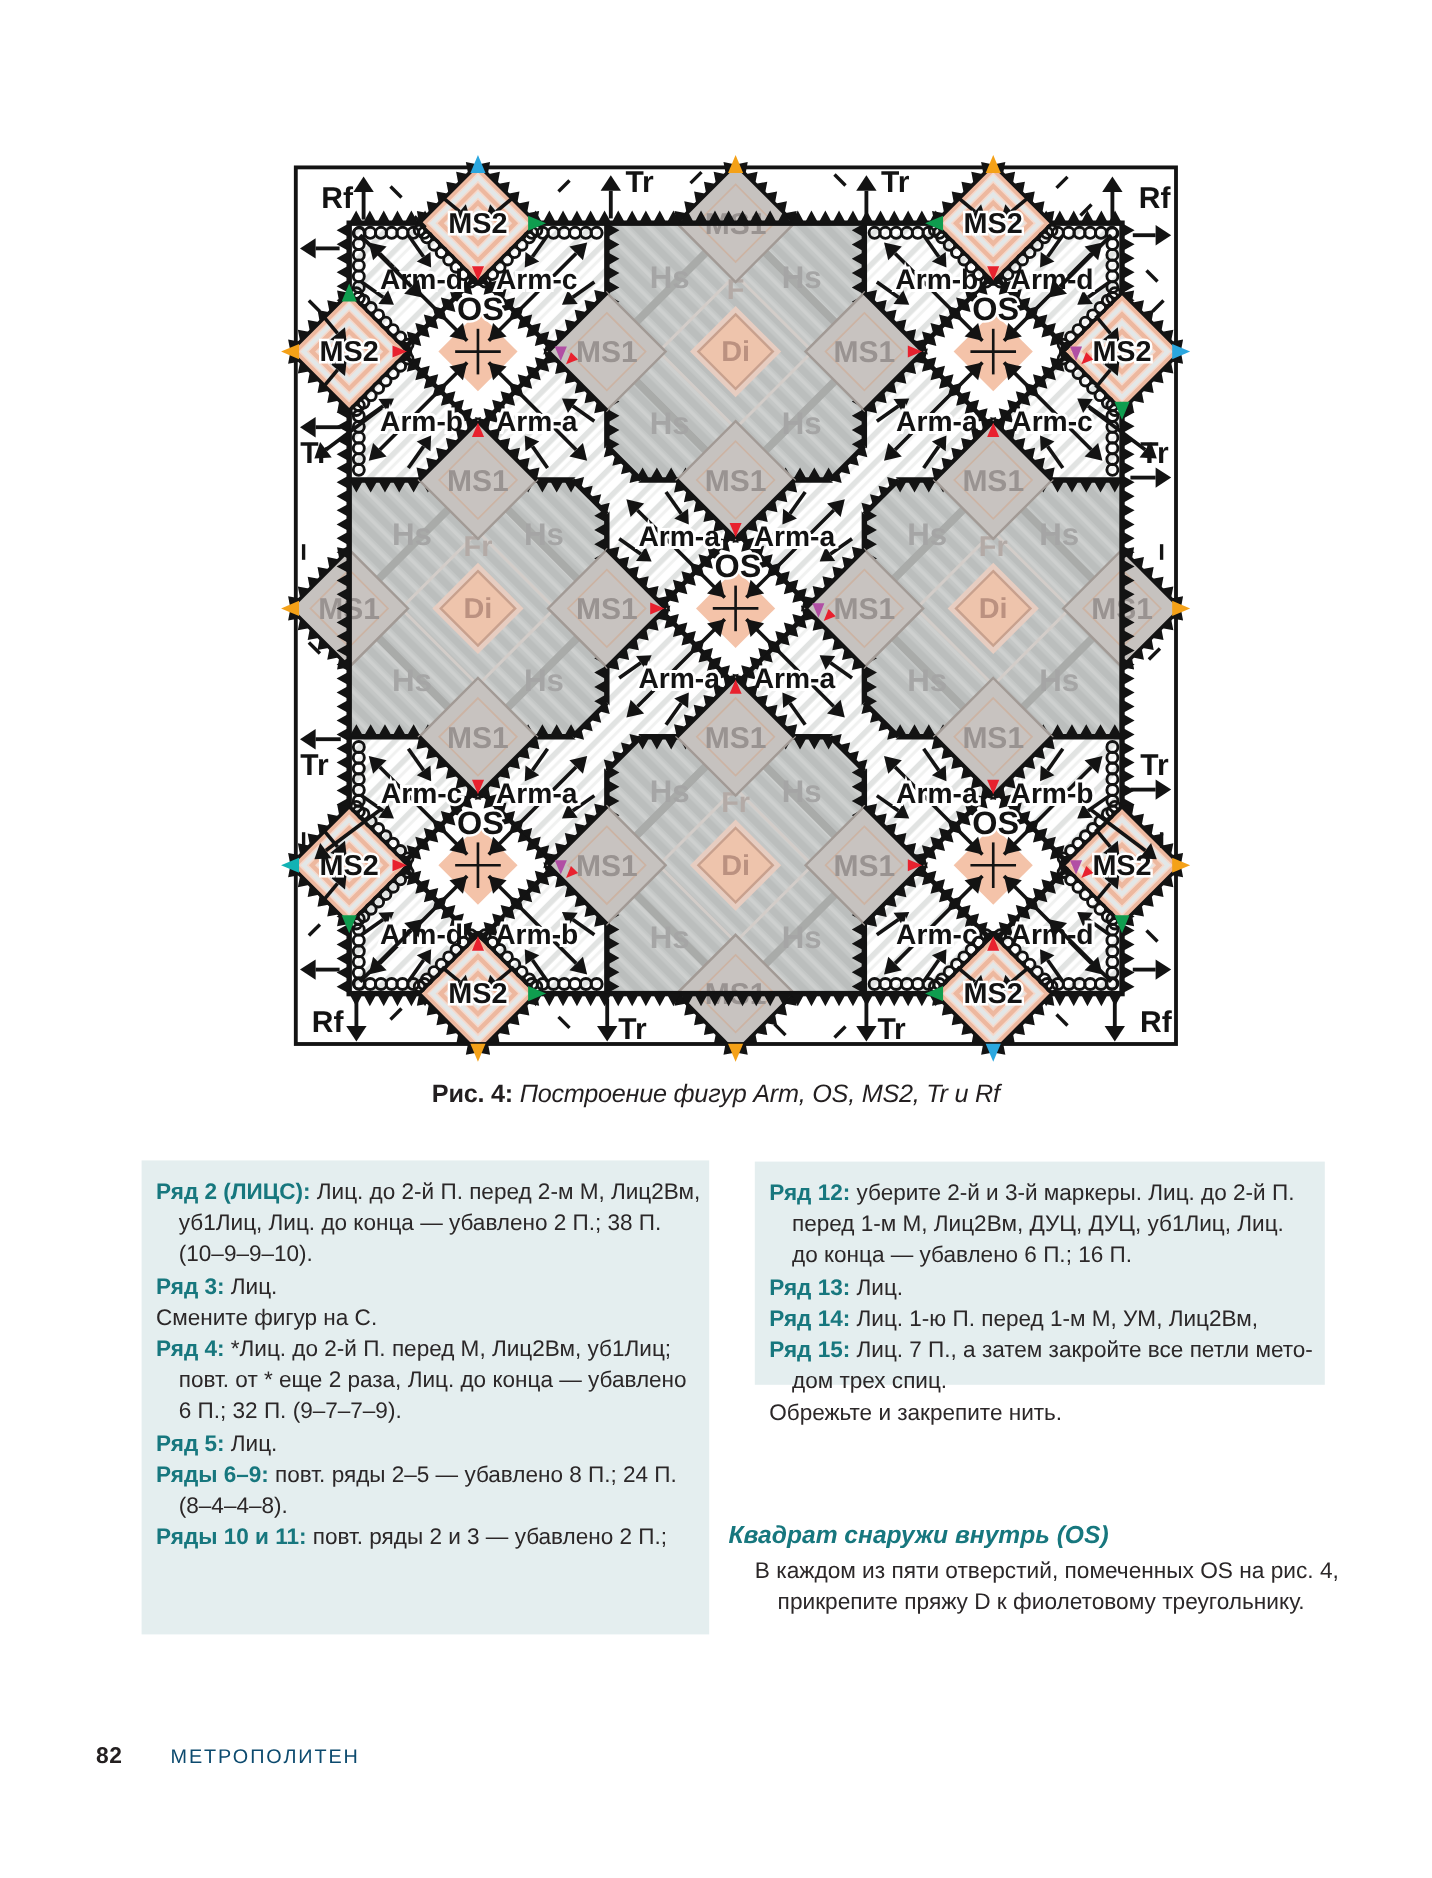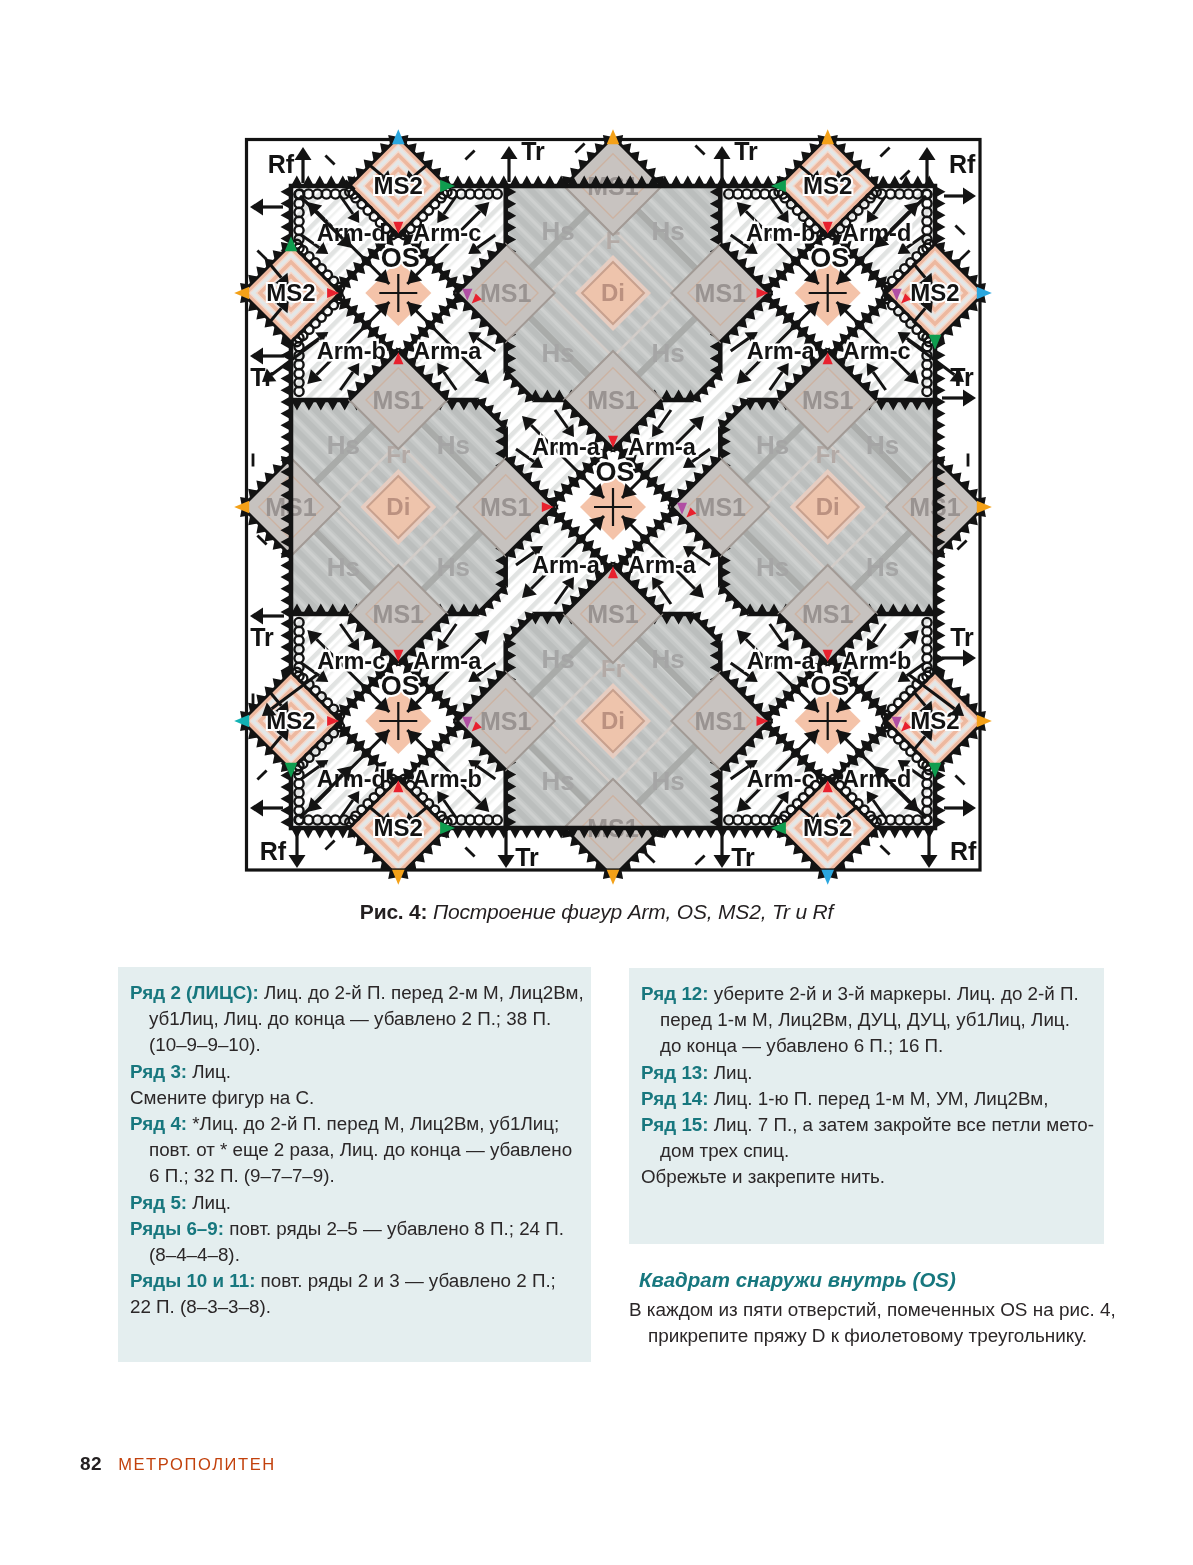--- a/index.html
+++ b/index.html
@@ -5,27 +5,27 @@
  -webkit-font-smoothing:antialiased;}
 .caption{position:absolute;left:0;top:900px;width:1193px;text-align:center;font-size:21px;letter-spacing:-0.2px;color:#231f20;}
 .caption b{font-style:normal;}
 .caption i{font-style:italic;}
 .box{position:absolute;background:#e4eeef;font-size:18.8px;line-height:26.2px;color:#2b2728;
  padding:13px 12px 0 12px;box-sizing:border-box;}
 .box b{color:#17777e;}
 .ln{white-space:nowrap;}
 .ln.ind{padding-left:19px;}
 #lbox{left:118px;top:967px;width:473px;height:395px;}
-#rbox{left:629px;top:968px;width:475px;height:276px;}
-.h2{position:absolute;left:639px;top:1268px;font-size:20.5px;font-weight:700;font-style:italic;color:#17777e;}
+#rbox{left:629px;top:968px;width:475px;height:186px;}
+.h2{position:absolute;left:607px;top:1268px;font-size:20.5px;font-weight:700;font-style:italic;color:#17777e;}
 .body2{position:absolute;left:629px;top:1297px;font-size:18.9px;line-height:26.2px;color:#2b2728;}
 .body2 .ind{padding-left:19px;}
 .footer{position:absolute;left:80px;top:1453px;font-size:19px;color:#231f20;}
 .footer b{font-weight:700;letter-spacing:0.5px;}
-.footer span{color:#c2410c;margin-left:16px;letter-spacing:1.6px;font-size:16.5px;}
+.footer span{color:#0c4a6e;margin-left:40px;letter-spacing:1.6px;font-size:16.5px;}
 </style></head><body>
 
 <svg width="1193" height="1565" viewBox="0 0 1193 1565" font-family="Liberation Sans, sans-serif" style="position:absolute;left:0;top:0">
     <defs>
 <pattern id="hatch" width="14" height="14" patternTransform="rotate(-45)" patternUnits="userSpaceOnUse">
  <rect width="14" height="14" fill="#c4c7c6"></rect>
  <rect width="6" height="14" fill="#bbbebd"></rect>
  <rect x="9" width="3" height="14" fill="#ced0cf"></rect>
 </pattern>
 <pattern id="wavy" width="17" height="17" patternTransform="rotate(-45)" patternUnits="userSpaceOnUse">
@@ -1166,21 +1166,20 @@
     <div class="ln ind">(10–9–9–10).</div>
     <div class="ln "><b>Ряд 3:</b> Лиц.</div>
     <div class="ln ">Смените фигур на C.</div>
     <div class="ln "><b>Ряд 4:</b> *Лиц. до 2-й П. перед М, Лиц2Вм, уб1Лиц;</div>
     <div class="ln ind">повт. от * еще 2 раза, Лиц. до конца — убавлено</div>
     <div class="ln ind">6 П.; 32 П. (9–7–7–9).</div>
     <div class="ln "><b>Ряд 5:</b> Лиц.</div>
     <div class="ln "><b>Ряды 6–9:</b> повт. ряды 2–5 — убавлено 8 П.; 24 П.</div>
     <div class="ln ind">(8–4–4–8).</div>
     <div class="ln "><b>Ряды 10 и 11:</b> повт. ряды 2 и 3 — убавлено 2 П.;</div>
-    <div class="ln ">22 П. (8–3–3–8).</div>
   </div>
 
 <div class="box" id="rbox">
     <div class="ln "><b>Ряд 12:</b> уберите 2-й и 3-й маркеры. Лиц. до 2-й П.</div>
     <div class="ln ind">перед 1-м М, Лиц2Вм, ДУЦ, ДУЦ, уб1Лиц, Лиц.</div>
     <div class="ln ind">до конца — убавлено 6 П.; 16 П.</div>
     <div class="ln "><b>Ряд 13:</b> Лиц.</div>
     <div class="ln "><b>Ряд 14:</b> Лиц. 1-ю П. перед 1-м М, УМ, Лиц2Вм,</div>
     <div class="ln "><b>Ряд 15:</b> Лиц. 7 П., а затем закройте все петли мето-</div>
     <div class="ln ind">дом трех спиц.</div>

